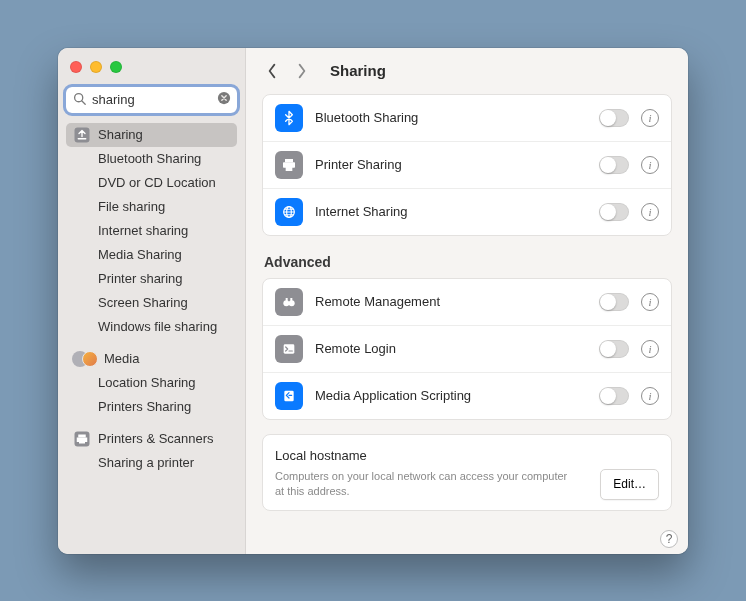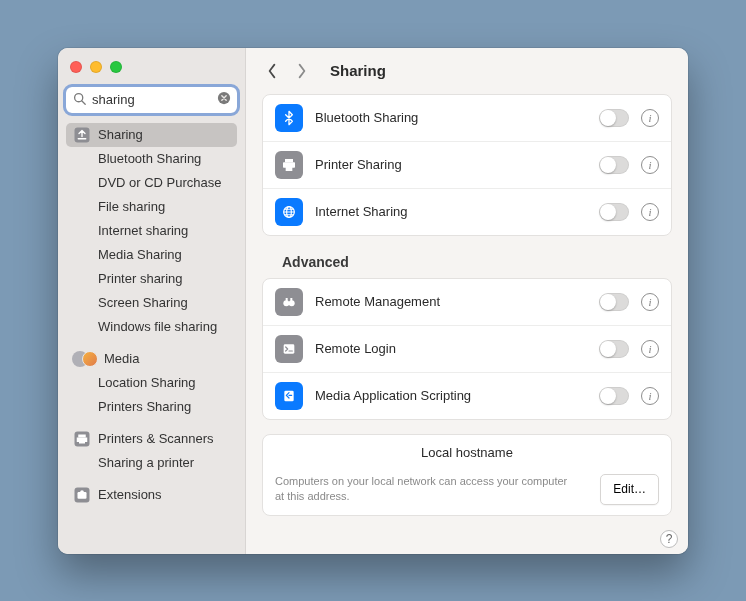--- a/index.html
+++ b/index.html
@@ -171,25 +171,25 @@
     font-size: 11px;
     font-style: italic;
     font-family: Georgia, serif;
     cursor: pointer;
     flex-shrink: 0;
   }
   .section-heading {
     font-weight: 700;
     font-size: 14px;
     color: #3a3a3a;
-    margin: 18px 2px 8px 20px;
+    margin: 18px 2px 8px 2px;
   }
   .hostname-panel .row { flex-direction: column; align-items: stretch; gap: 0; padding: 10px 12px; }
   .hostname-top {
-    display: flex; align-items: center; gap: 12px; flex-direction: column;
+    display: flex; align-items: center; gap: 12px;
   }
   .hostname-label { font-size: 13px; color: #2a2a2a; flex-shrink: 0; }
   .hostname-field {
     flex: 1;
     height: 22px;
     background: #fff;
     border: none;
   }
   .hostname-bottom {
     display: flex; align-items: center; justify-content: space-between;
@@ -260,21 +260,21 @@
               <rect x="2" y="2" width="20" height="20" rx="4" fill="#8e8e93"></rect>
               <path d="M12 6 L12 14 M12 6 L8 10 M12 6 L16 10 M7 17 L17 17" stroke="#fff" stroke-width="1.8" fill="none" stroke-linecap="round"></path>
             </svg>
         </span>
         <span>Sharing</span>
       </li>
       <li class="sidebar-item child">
           <span>Bluetooth Sharing</span>
         </li>
       <li class="sidebar-item child">
-          <span>DVD or CD Purchase</span>
+          <span>DVD or CD Location</span>
         </li>
       <li class="sidebar-item child">
           <span>File sharing</span>
         </li>
       <li class="sidebar-item child">
           <span>Internet sharing</span>
         </li>
       <li class="sidebar-item child">
           <span>Media Sharing</span>
         </li>
@@ -310,30 +310,20 @@
               <rect x="5" y="10" width="14" height="6" fill="#fff"></rect>
               <rect x="8" y="14" width="8" height="4" fill="#fff"></rect>
             </svg>
         </span>
         <span>Printers &amp; Scanners</span>
       </li>
       <li class="sidebar-item child">
           <span>Sharing a printer</span>
         </li>
       <li class="sidebar-group-gap"></li>
-      <li class="sidebar-item">
-        <span class="s-icon">
-          <svg width="18" height="18" viewBox="0 0 24 24">
-              <rect x="2" y="2" width="20" height="20" rx="4" fill="#8e8e93"></rect>
-              <rect x="6" y="8" width="12" height="9" rx="1.5" fill="#fff"></rect>
-              <circle cx="12" cy="8" r="2.5" fill="#fff"></circle>
-            </svg>
-        </span>
-        <span>Extensions</span>
-      </li>
     </ul>
   </aside>
 
   <main class="main">
     <div class="toolbar">
       <div class="nav-btn active">
         <svg width="12" height="16" viewBox="0 0 12 20">
             <path d="M9 2 L3 10 L9 18" fill="none" stroke="currentColor" stroke-width="2.2" stroke-linecap="round" stroke-linejoin="round"></path>
           </svg>
       </div>

